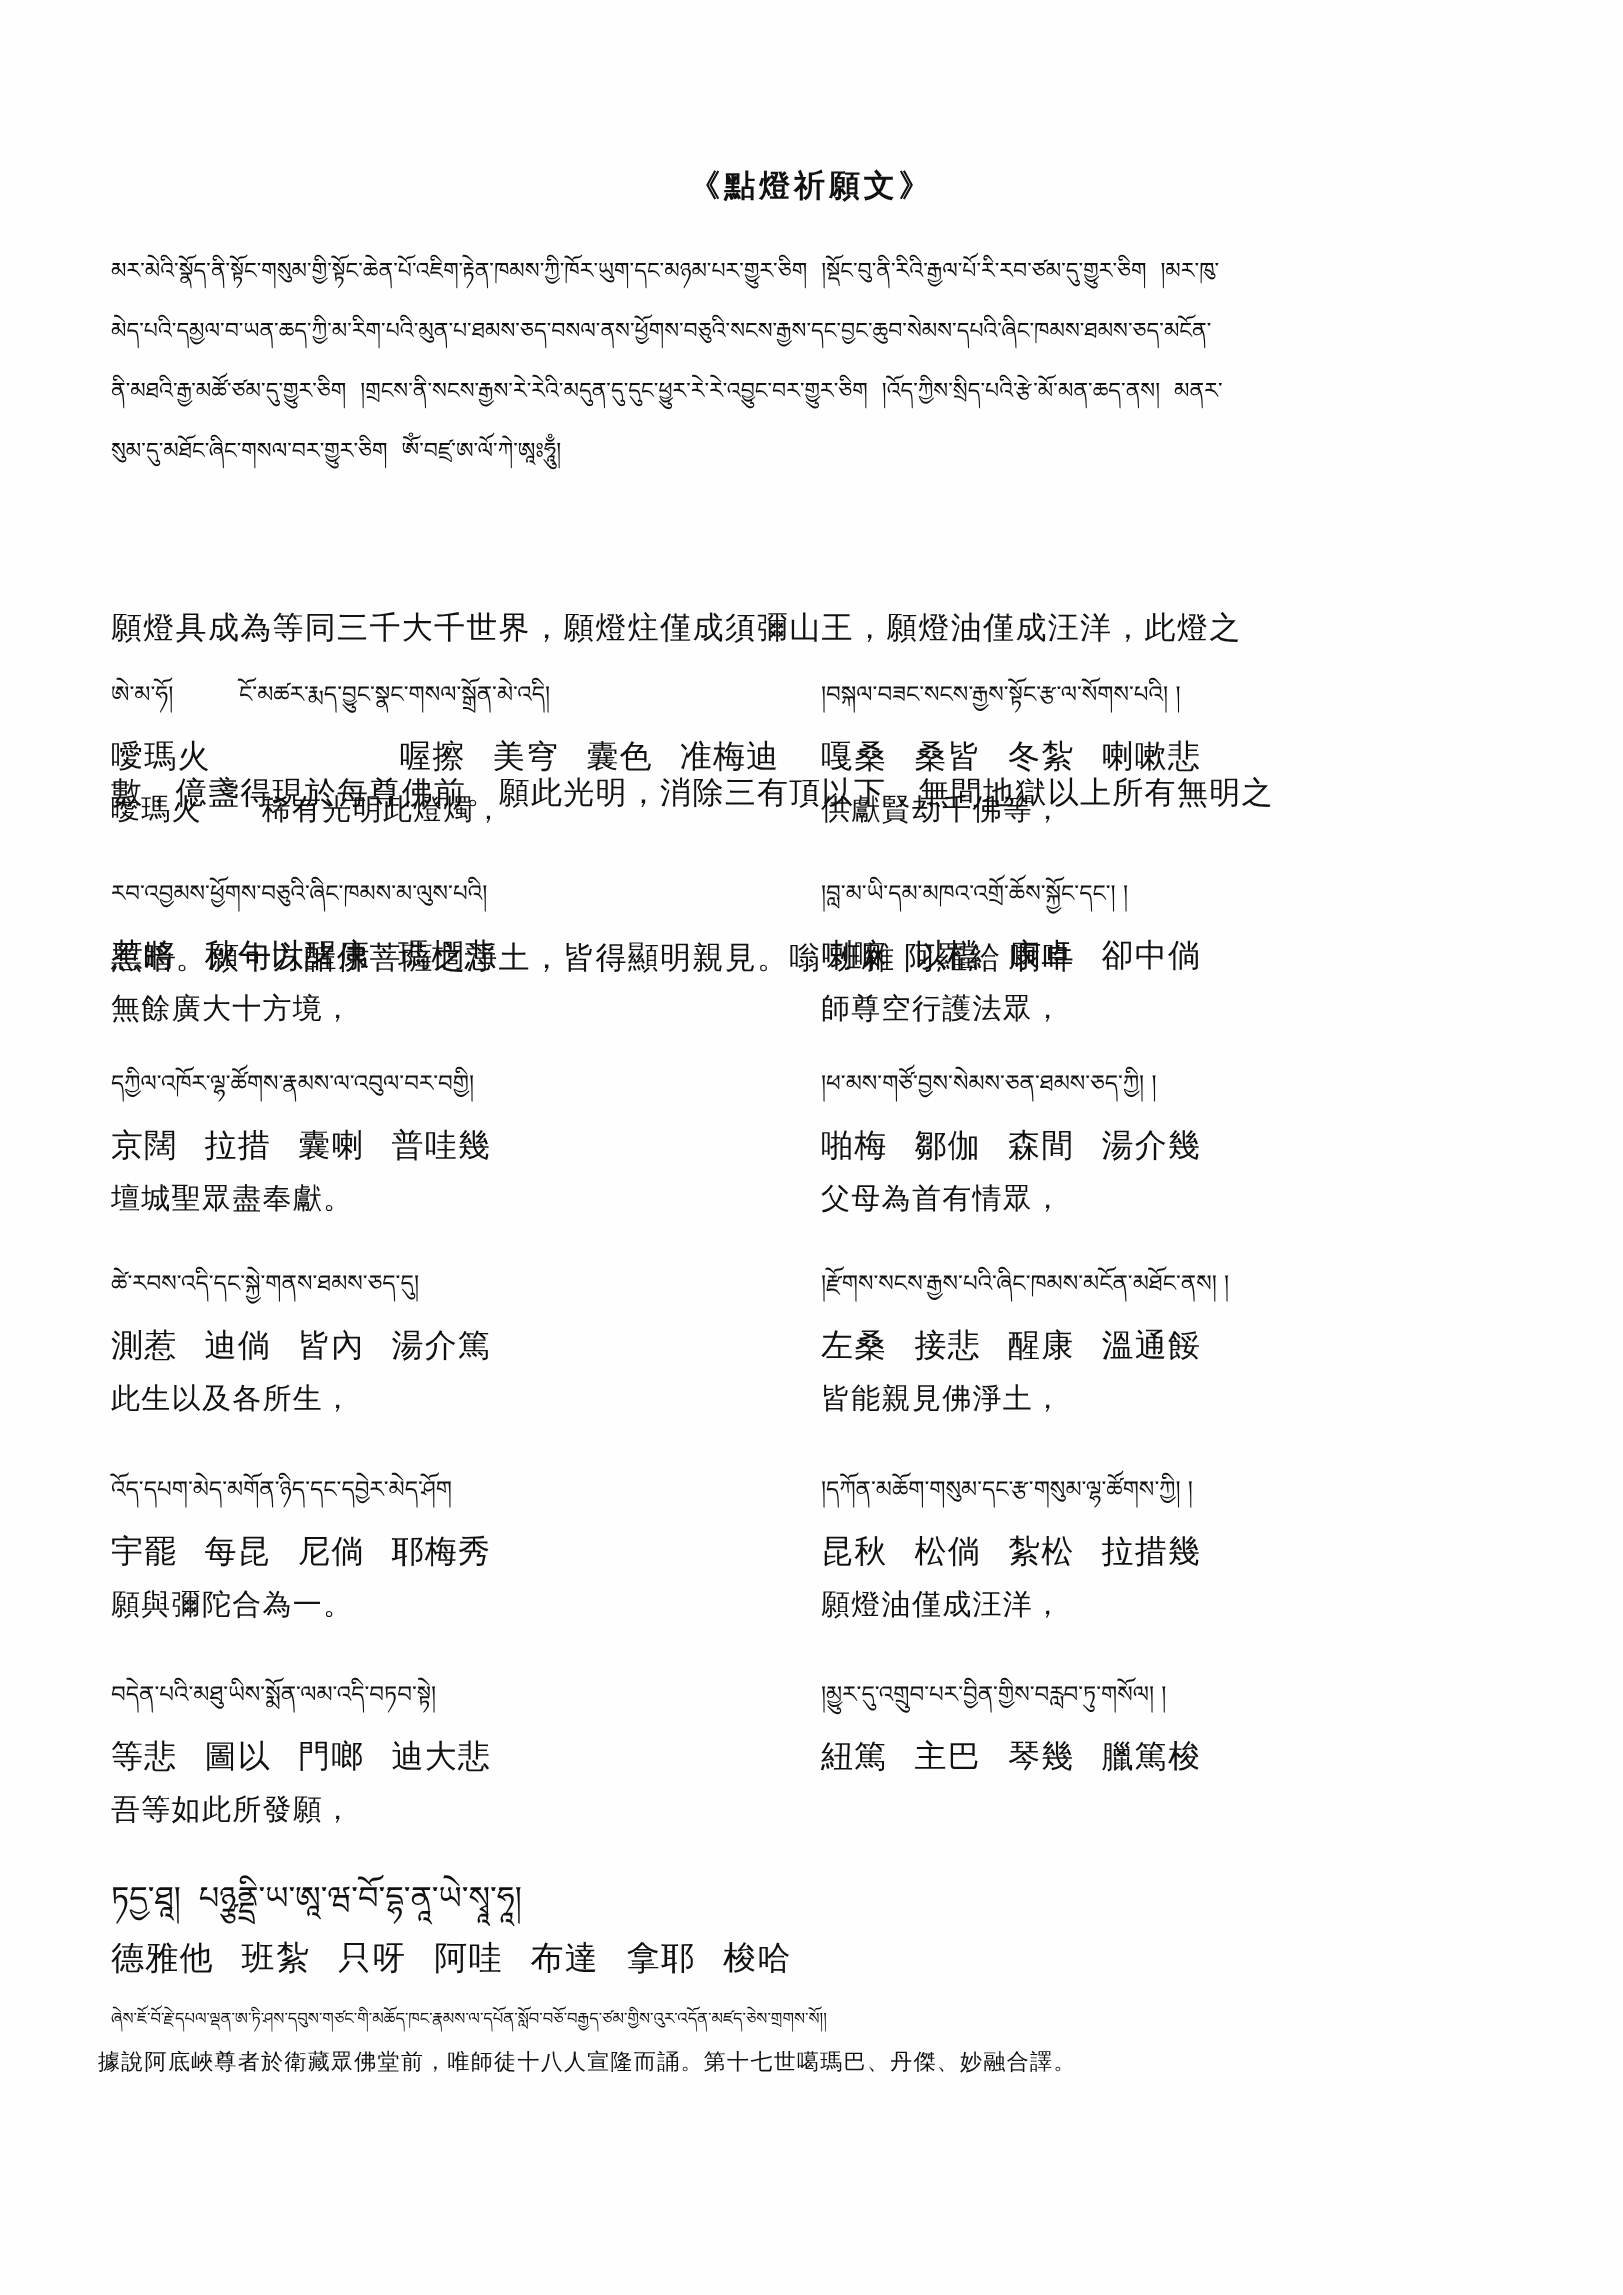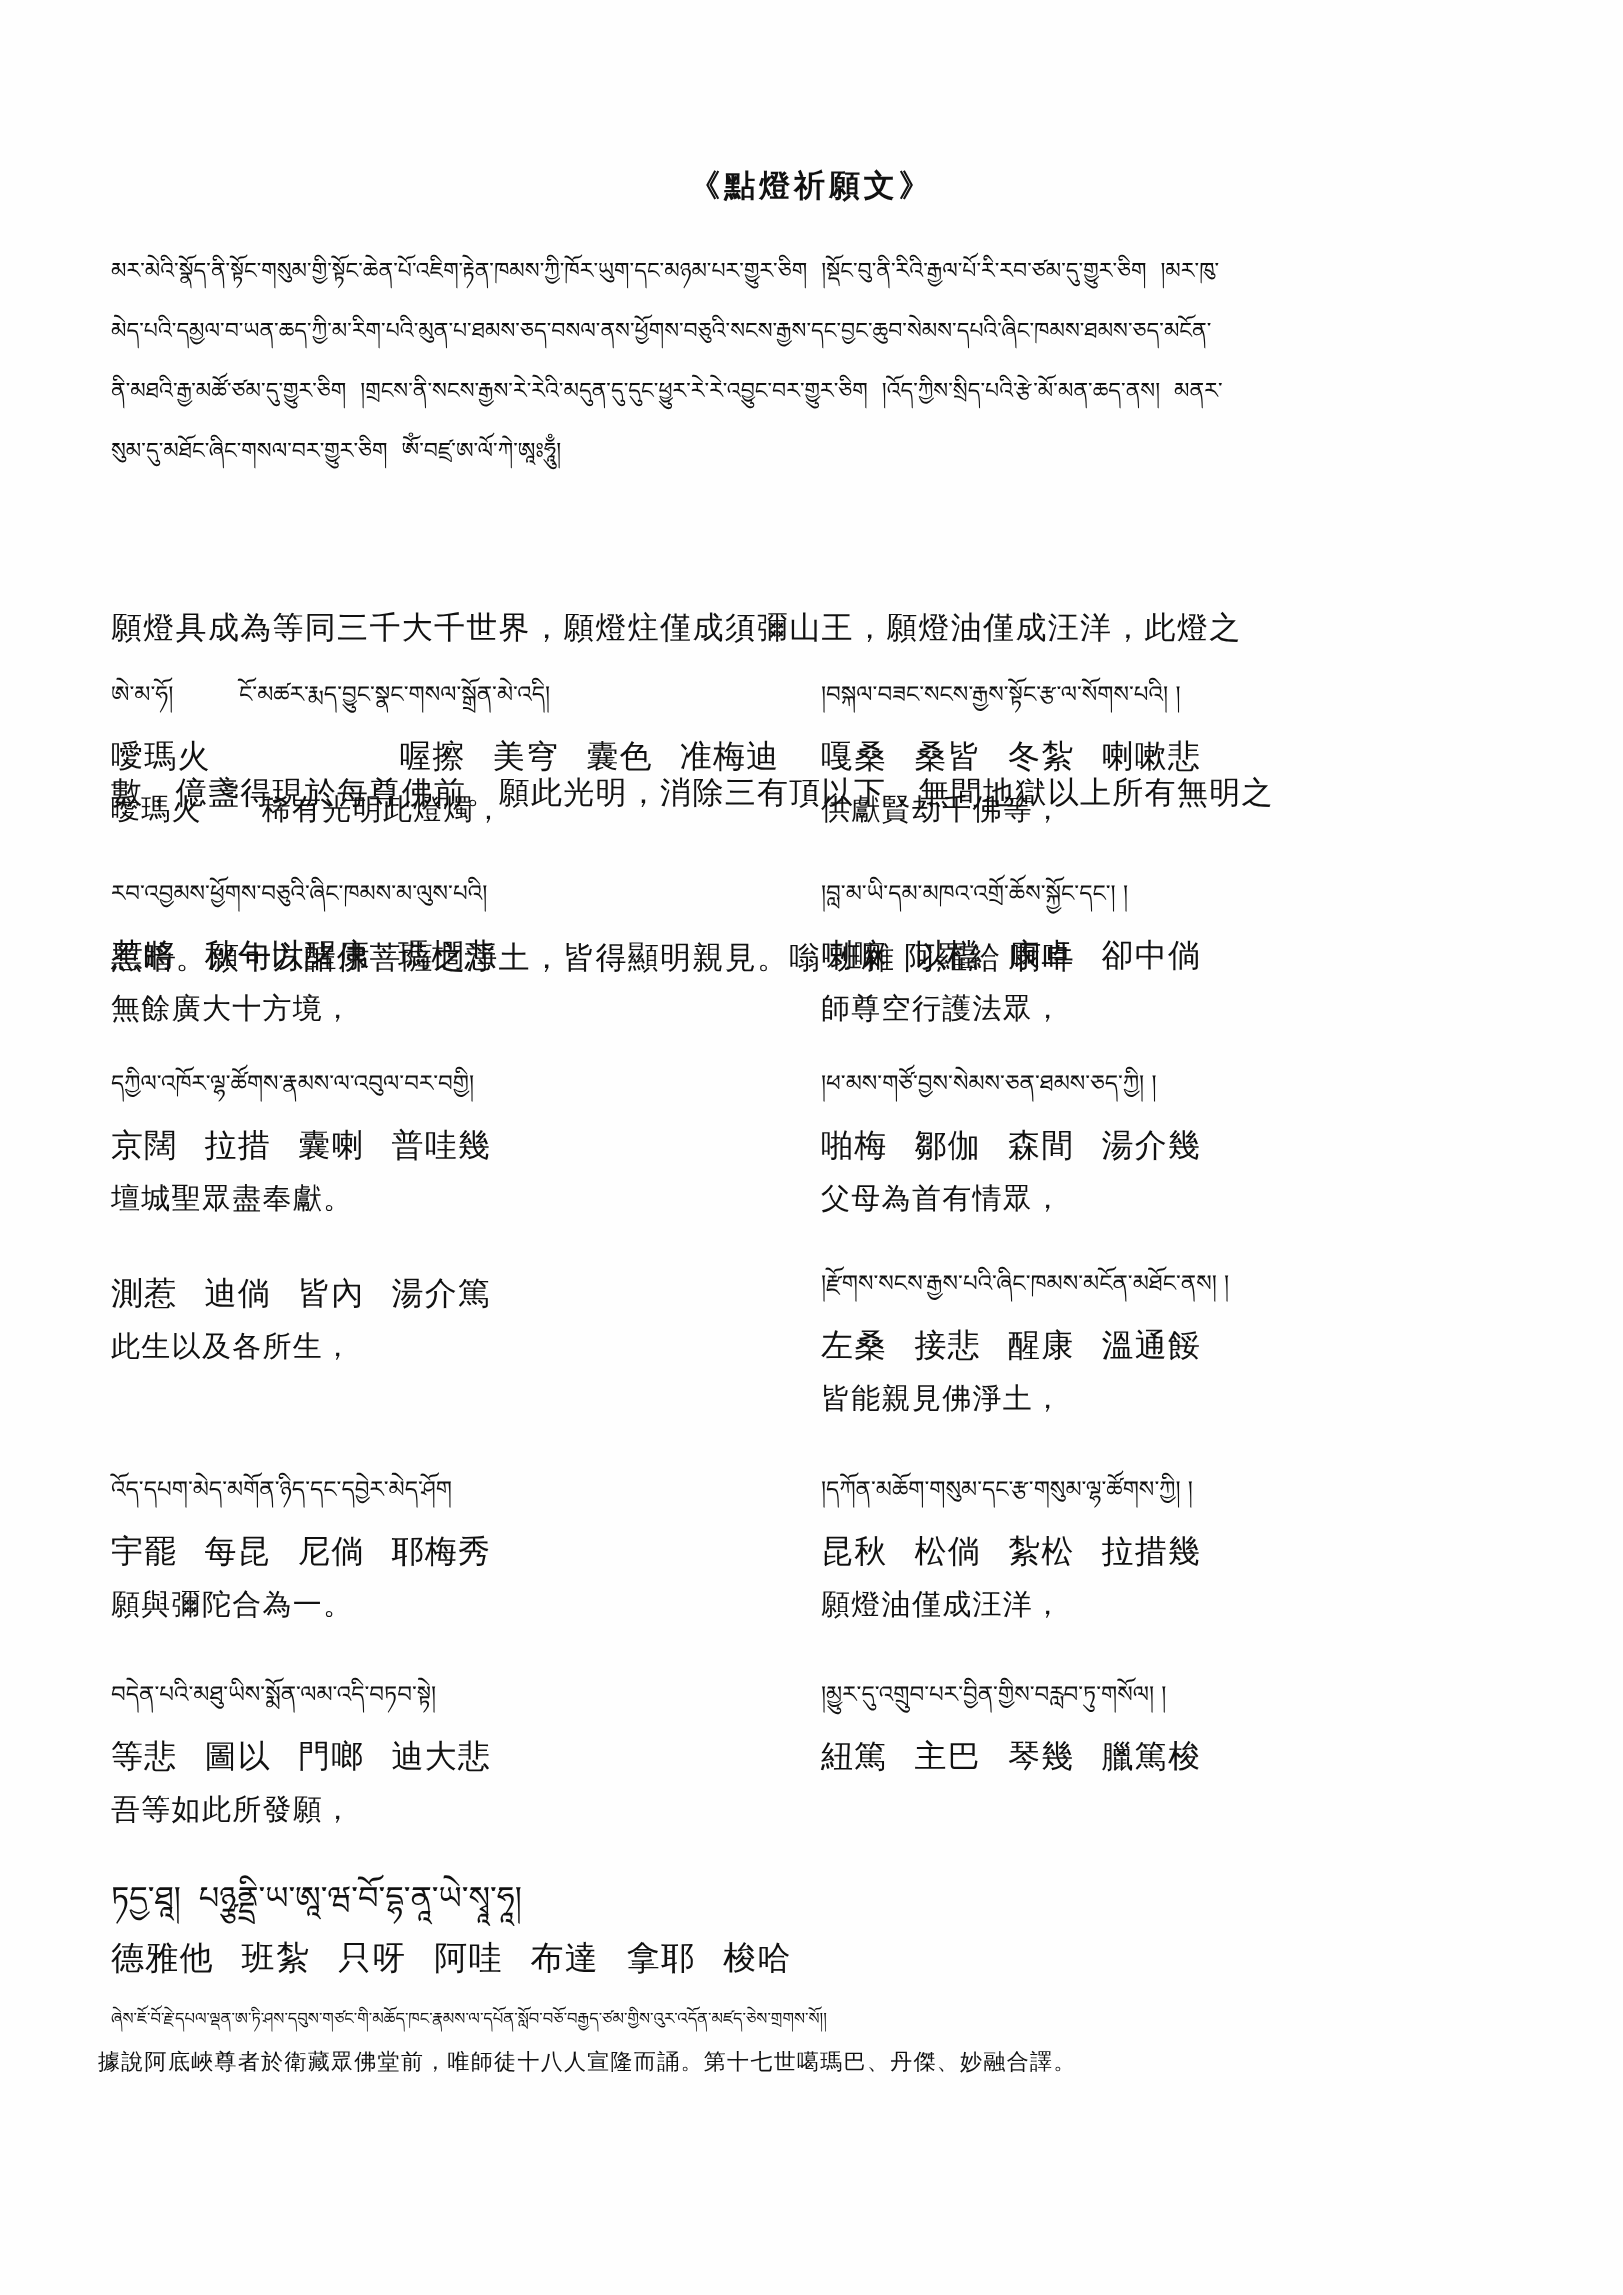--- a/index.html
+++ b/index.html
@@ -129,20 +129,21 @@
     </div>
     <div class="col-right">
       <div class="v-tib tib">།ཕ་མས་གཙོ་བྱས་སེམས་ཅན་ཐམས་ཅད་ཀྱི། །</div>
       <div class="v-phon">啪梅 鄒伽 森間 湯介幾</div>
       <div class="v-mean">父母為首有情眾，</div>
     </div>
   </div>
 
   <div class="verse-row" style="top:1257px;">
     <div class="col-left">
+      <div class="v-tib tib">ཚེ་རབས་འདི་དང་སྐྱེ་གནས་ཐམས་ཅད་དུ།</div>
       <div class="v-phon">測惹 迪倘 皆內 湯介篤</div>
       <div class="v-mean">此生以及各所生，</div>
     </div>
     <div class="col-right">
       <div class="v-tib tib">།རྫོགས་སངས་རྒྱས་པའི་ཞིང་ཁམས་མངོན་མཐོང་ནས། །</div>
       <div class="v-phon">左桑 接悲 醒康 溫通餒</div>
       <div class="v-mean">皆能親見佛淨土，</div>
     </div>
   </div>
 

